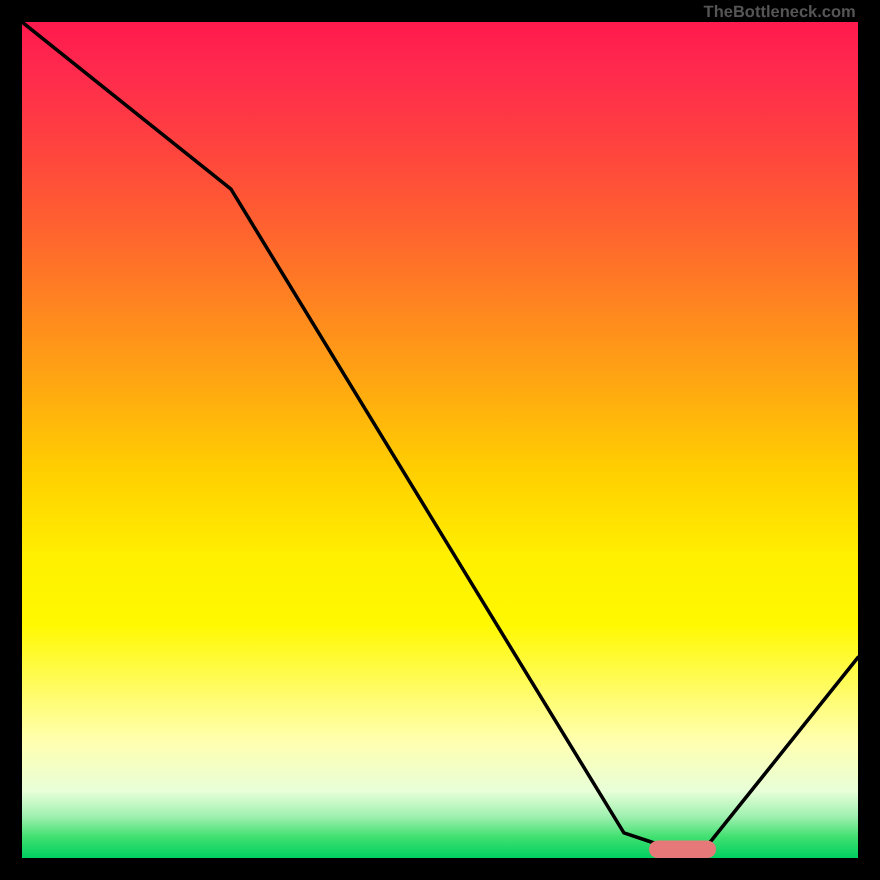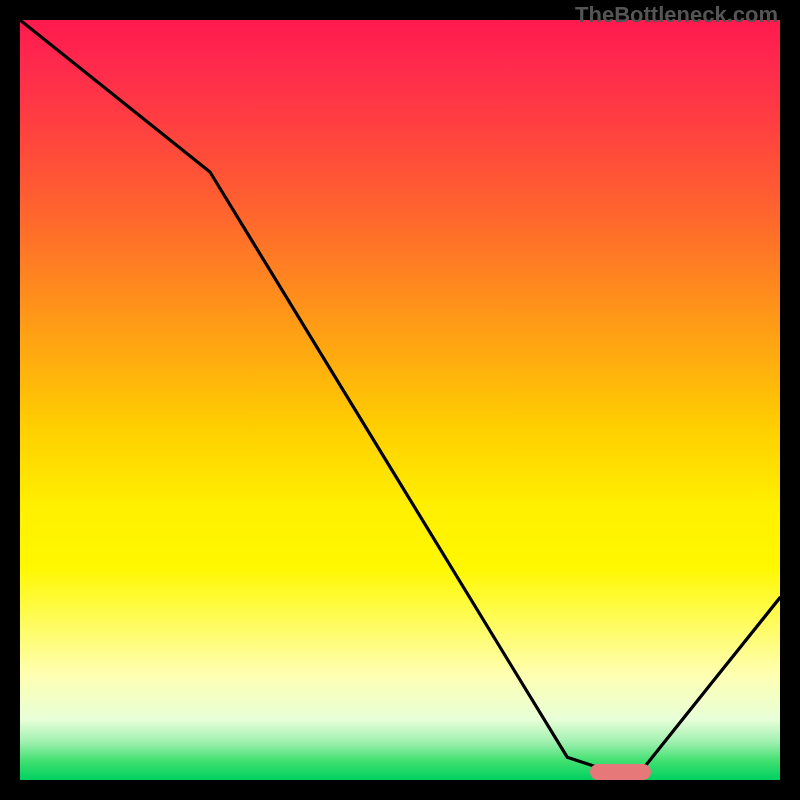--- a/index.html
+++ b/index.html
@@ -2,21 +2,21 @@
 <html><head>
 <meta charset="utf-8">
 <style>
   * { margin: 0; padding: 0; box-sizing: border-box; }
   body { width: 800px; height: 800px; background: #000; position: relative; font-family: Arial, sans-serif; }
   .watermark {
     position: absolute;
     top: 2px;
     right: 22px;
     color: #555;
-    font-size: 22px;
+    font-size: 15px;
     font-weight: 600;
     z-index: 10;
     text-align: right;
   }
   .plot-area {
     position: absolute;
     left: 20px;
     top: 20px;
     width: 760px;
     height: 760px;

